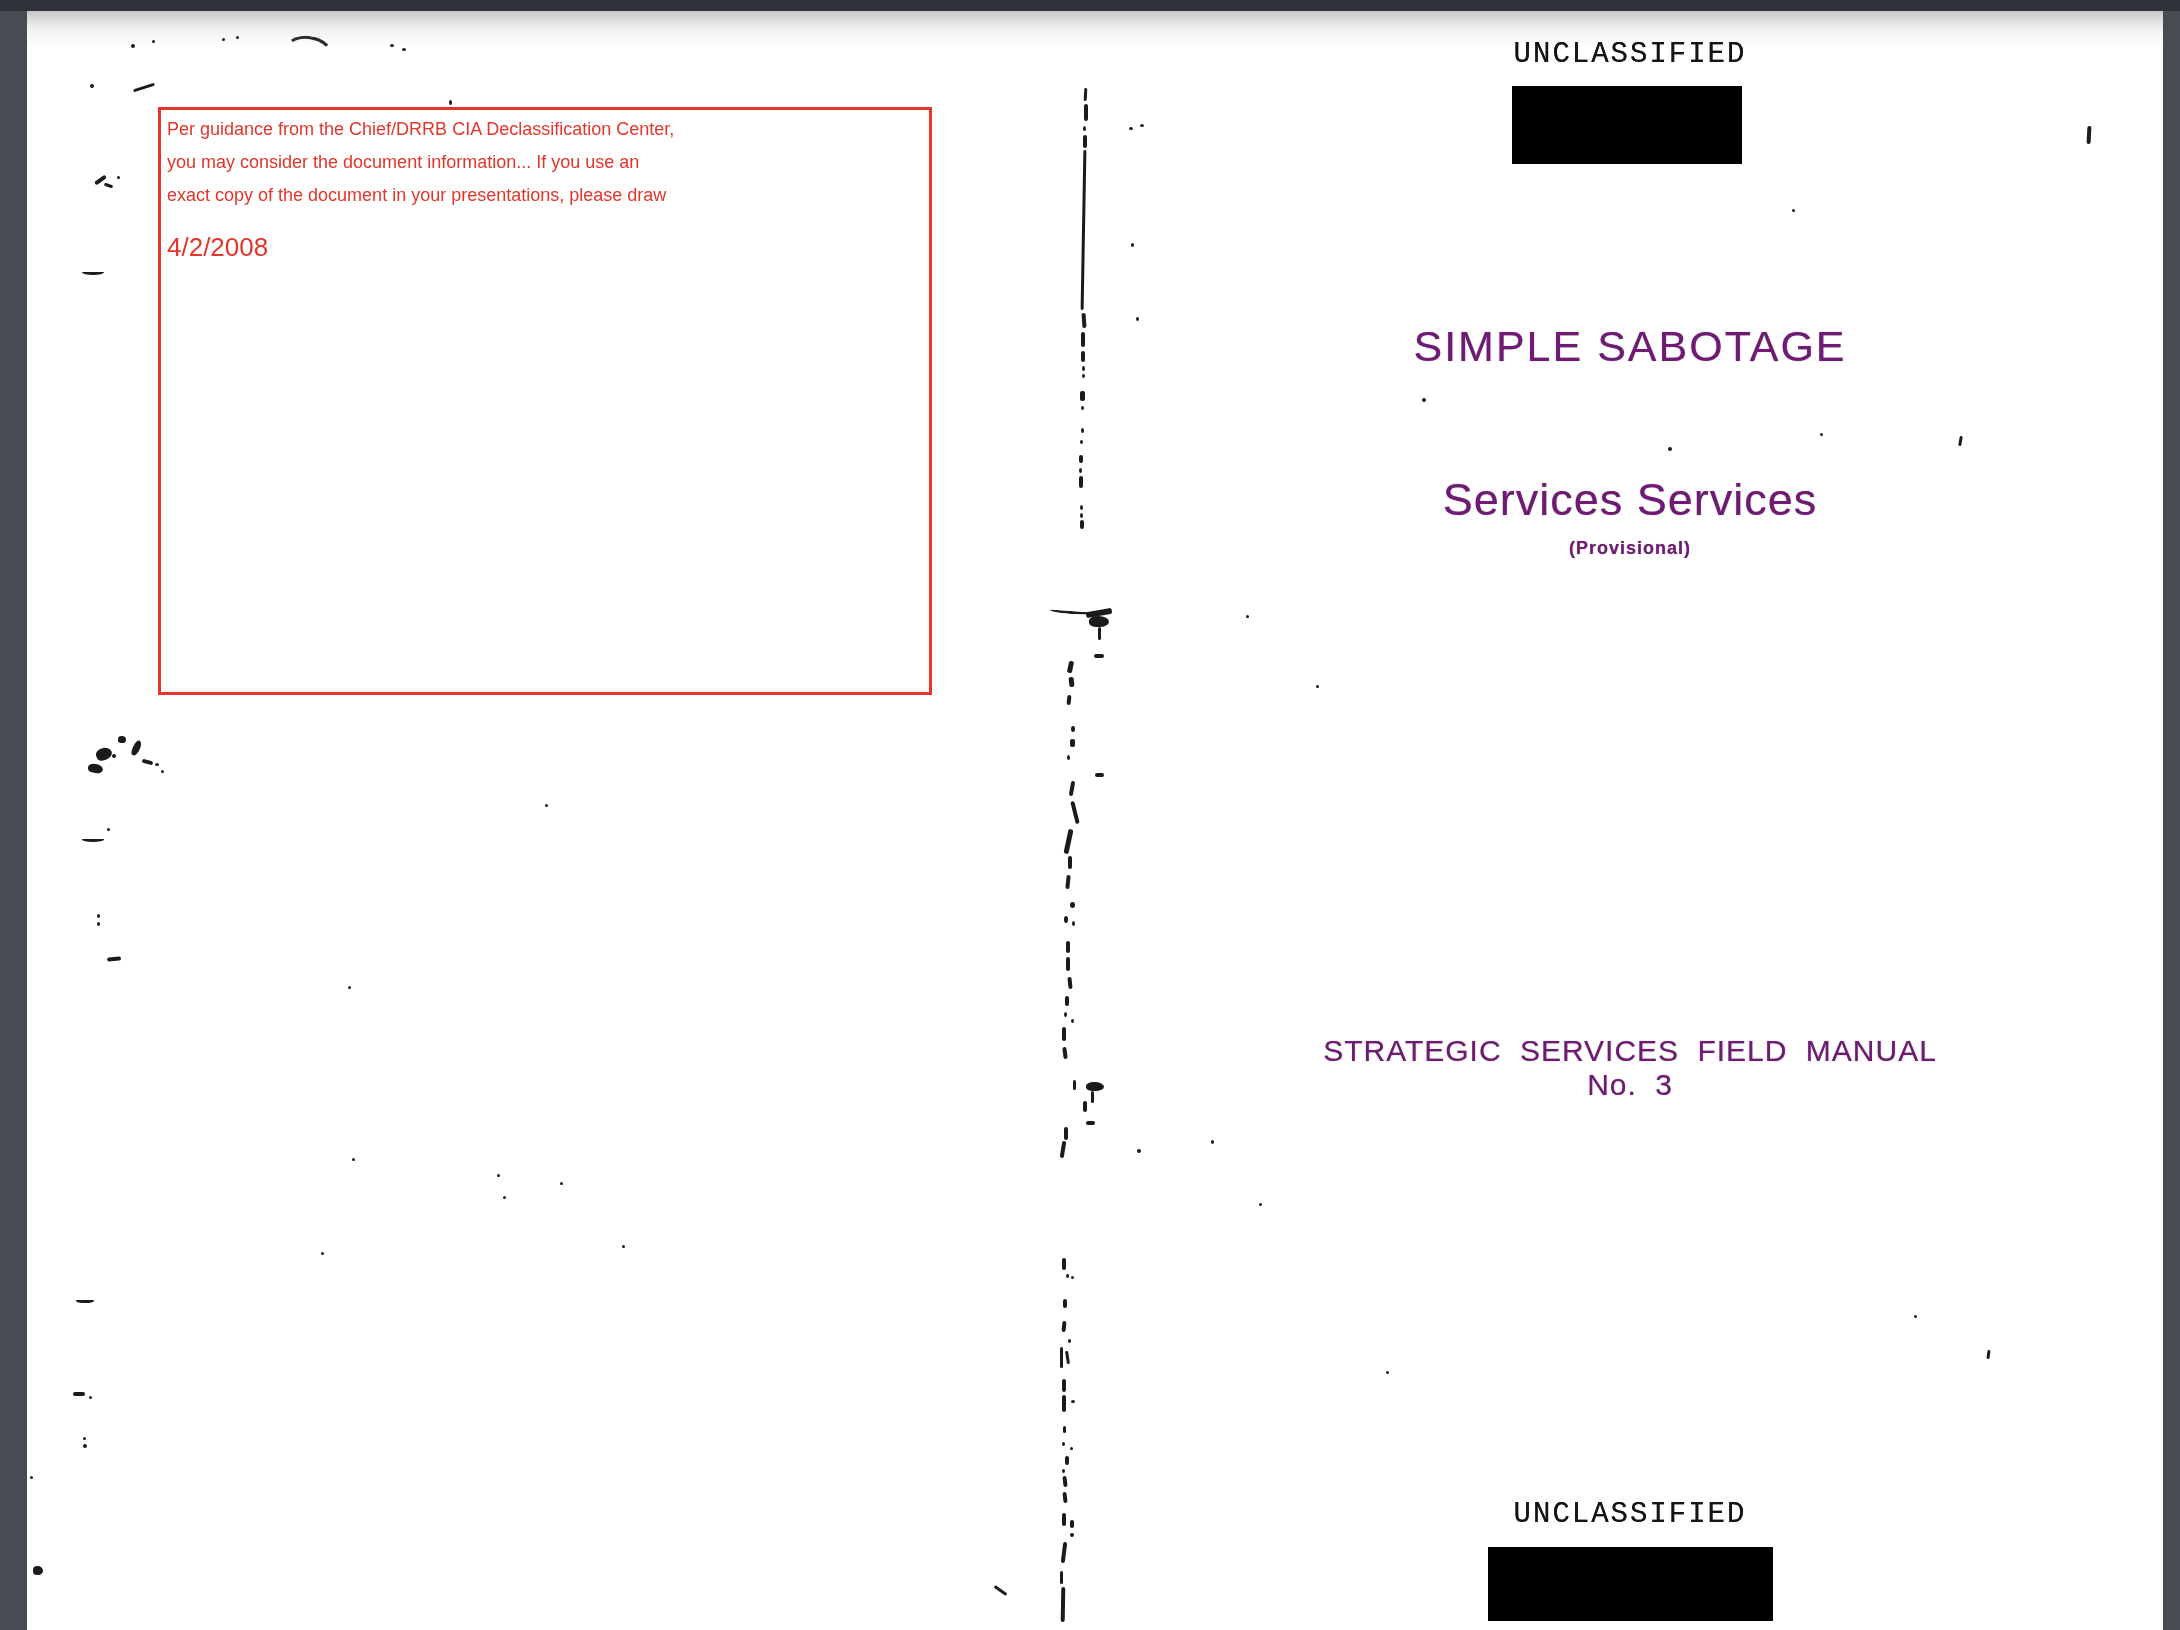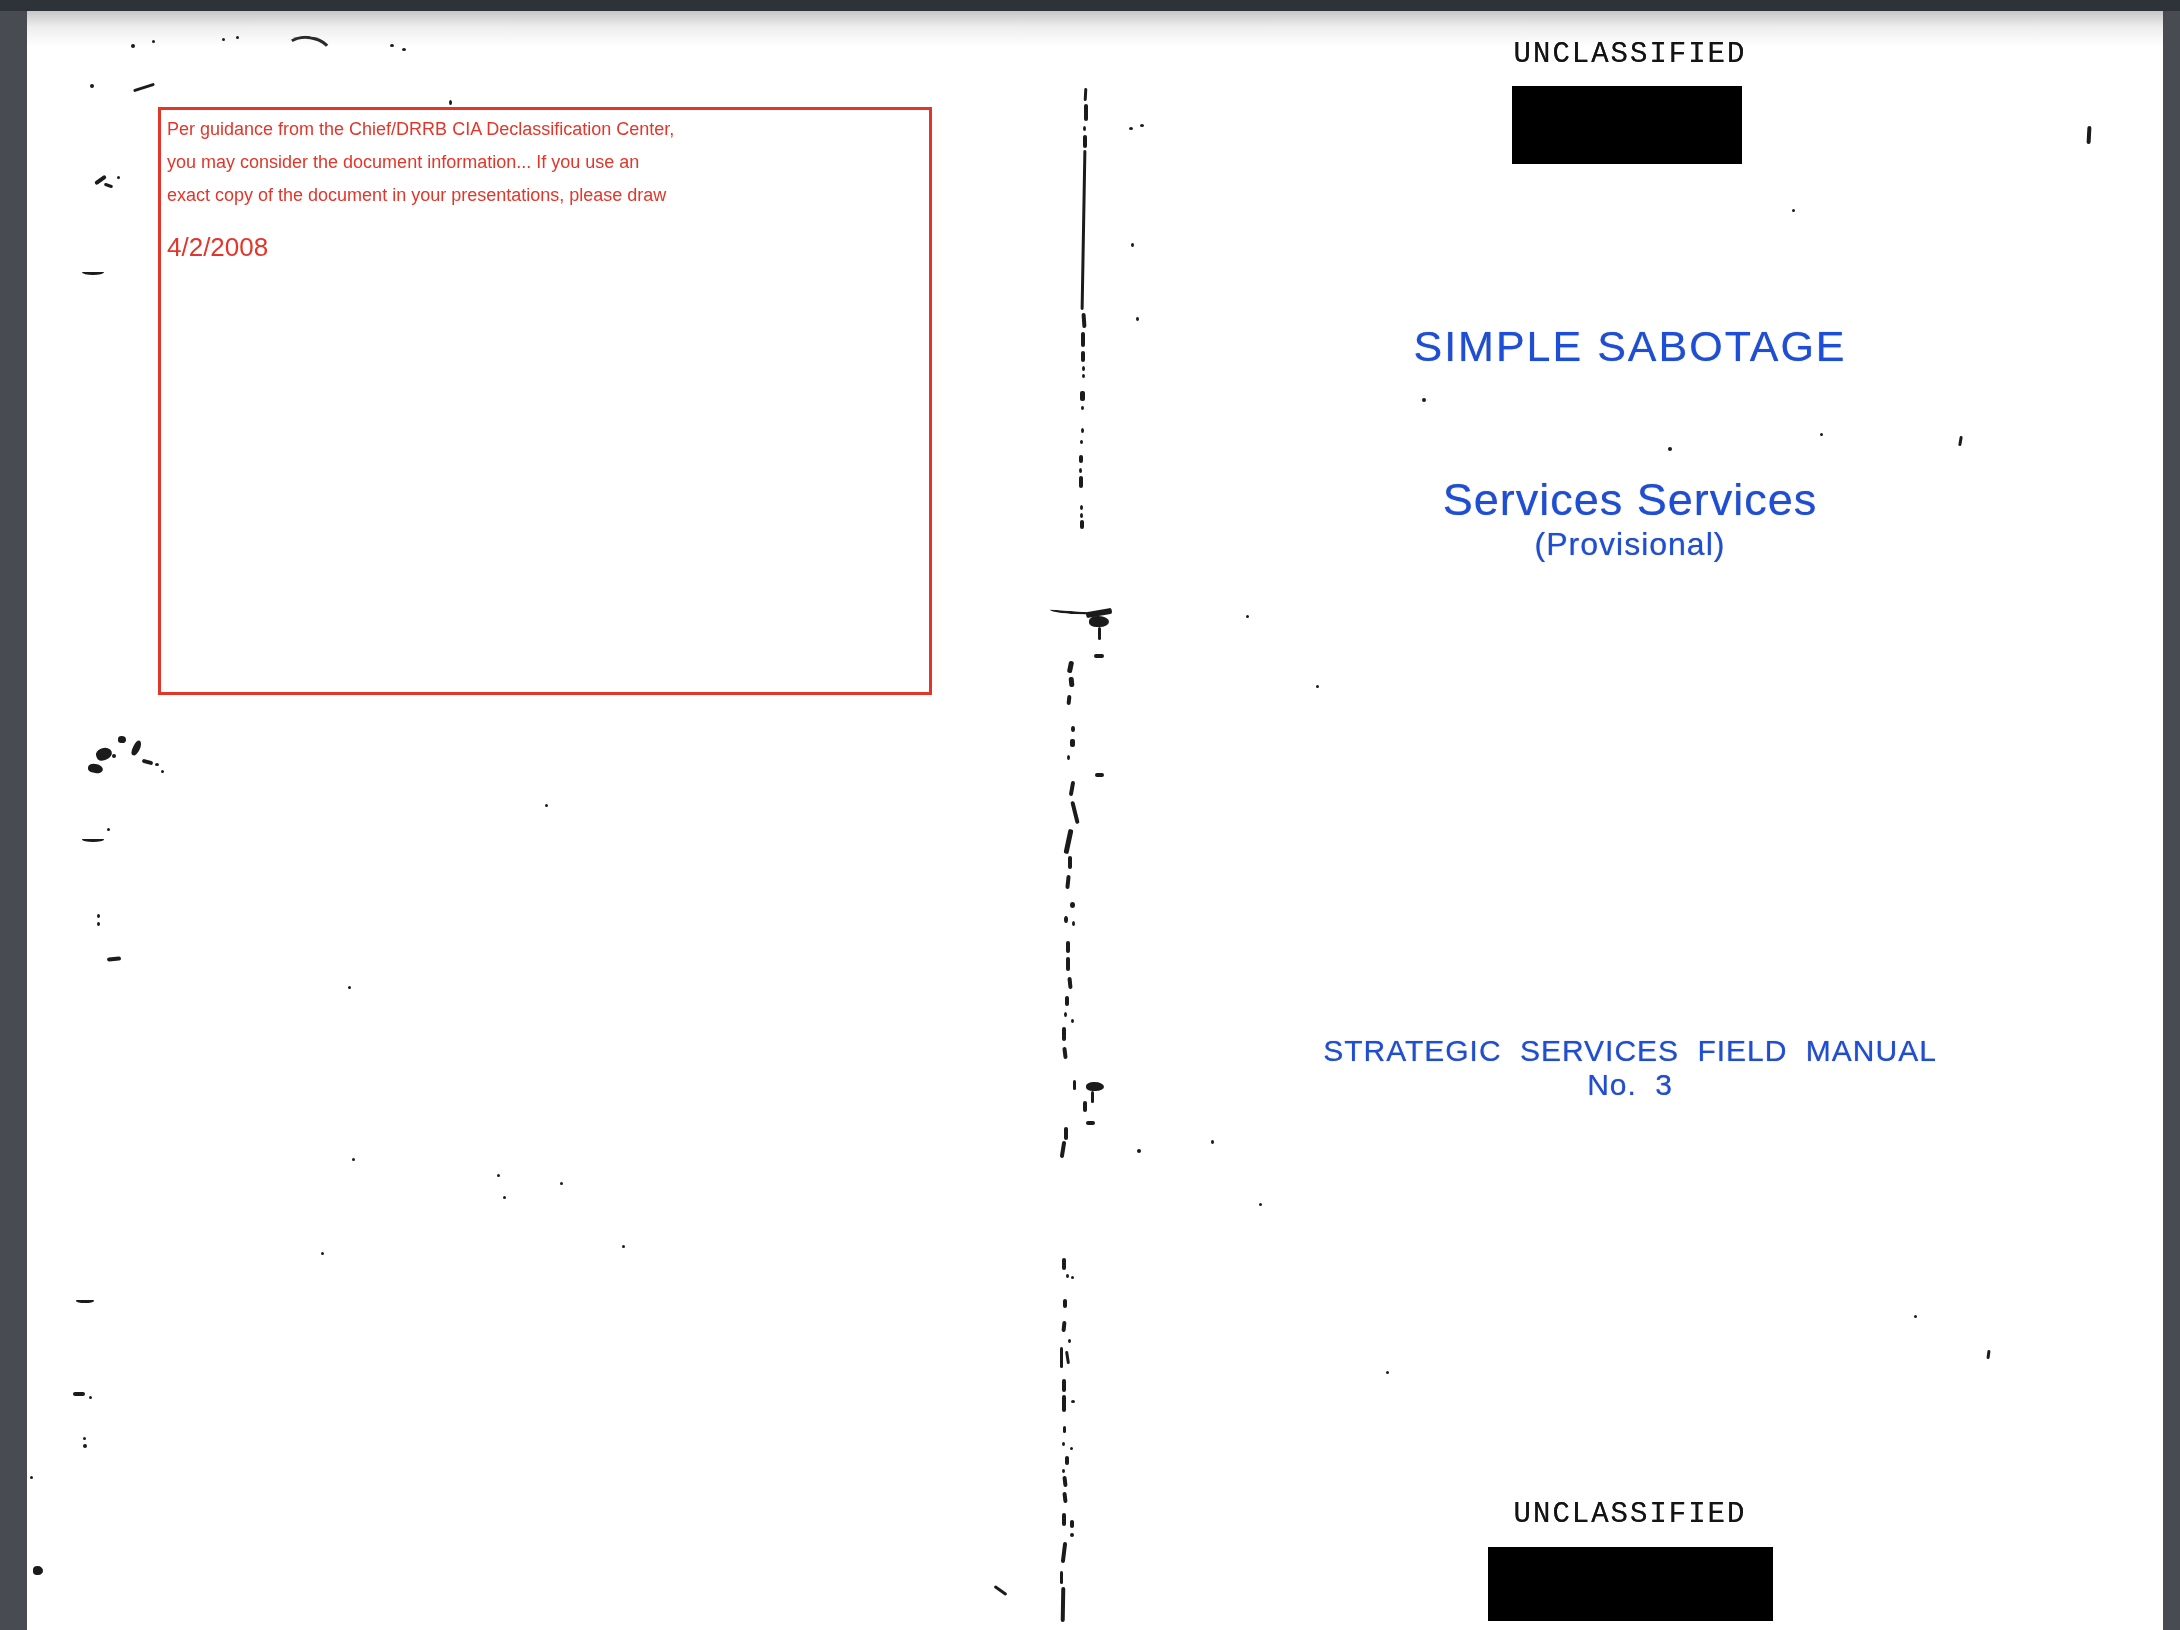--- a/index.html
+++ b/index.html
@@ -35,26 +35,26 @@
     text-shadow:0 0 0.5px #333;}
   .classification.top-mark{top:38px;}
   .classification.bottom-mark{top:1498px;}
 
   .redaction{position:absolute;background:var(--redaction);z-index:3;}
   .redaction-top{left:1512px;top:86px;width:230px;height:78px;}
   .redaction-bottom{left:1488px;top:1547px;width:285px;height:74px;}
 
   
   .title1,.title2,.subtitle,.subnote,.series{
-    position:absolute;left:1310px;width:640px;text-align:center;color:#1d4ed8;z-index:3;
+    position:absolute;left:1310px;width:640px;text-align:center;color:#701a75;z-index:3;
     font-family:"Liberation Sans",sans-serif;text-shadow:0 0 1px rgba(20,20,20,.55);}
   .title1{top:322px;font-size:43px;font-weight:400;letter-spacing:2px;}
   .title2{top:379px;font-size:43px;font-weight:400;letter-spacing:2px;}
   .subtitle{top:474px;font-size:45px;font-weight:400;letter-spacing:1px;}
-  .subnote{top:526px;font-size:32px;font-weight:400;letter-spacing:1px;}
+  .subnote{top:538px;font-size:18px;font-weight:700;letter-spacing:1px;}
   .series{top:1034px;font-size:30px;font-weight:400;letter-spacing:1px;word-spacing:9px;}
 
   
   .annotation-box{position:absolute;left:158px;top:107px;width:774px;height:588px;
     border:3px solid var(--red);padding:3px 6px;z-index:3;background:transparent;}
   .annotation-line{font-family:"Liberation Sans",sans-serif;font-size:18px;line-height:33px;
     color:var(--red);white-space:nowrap;}
   .annotation-date{font-family:"Liberation Sans",sans-serif;font-size:26px;line-height:33px;
     color:var(--red);margin-top:19px;}
 </style>

